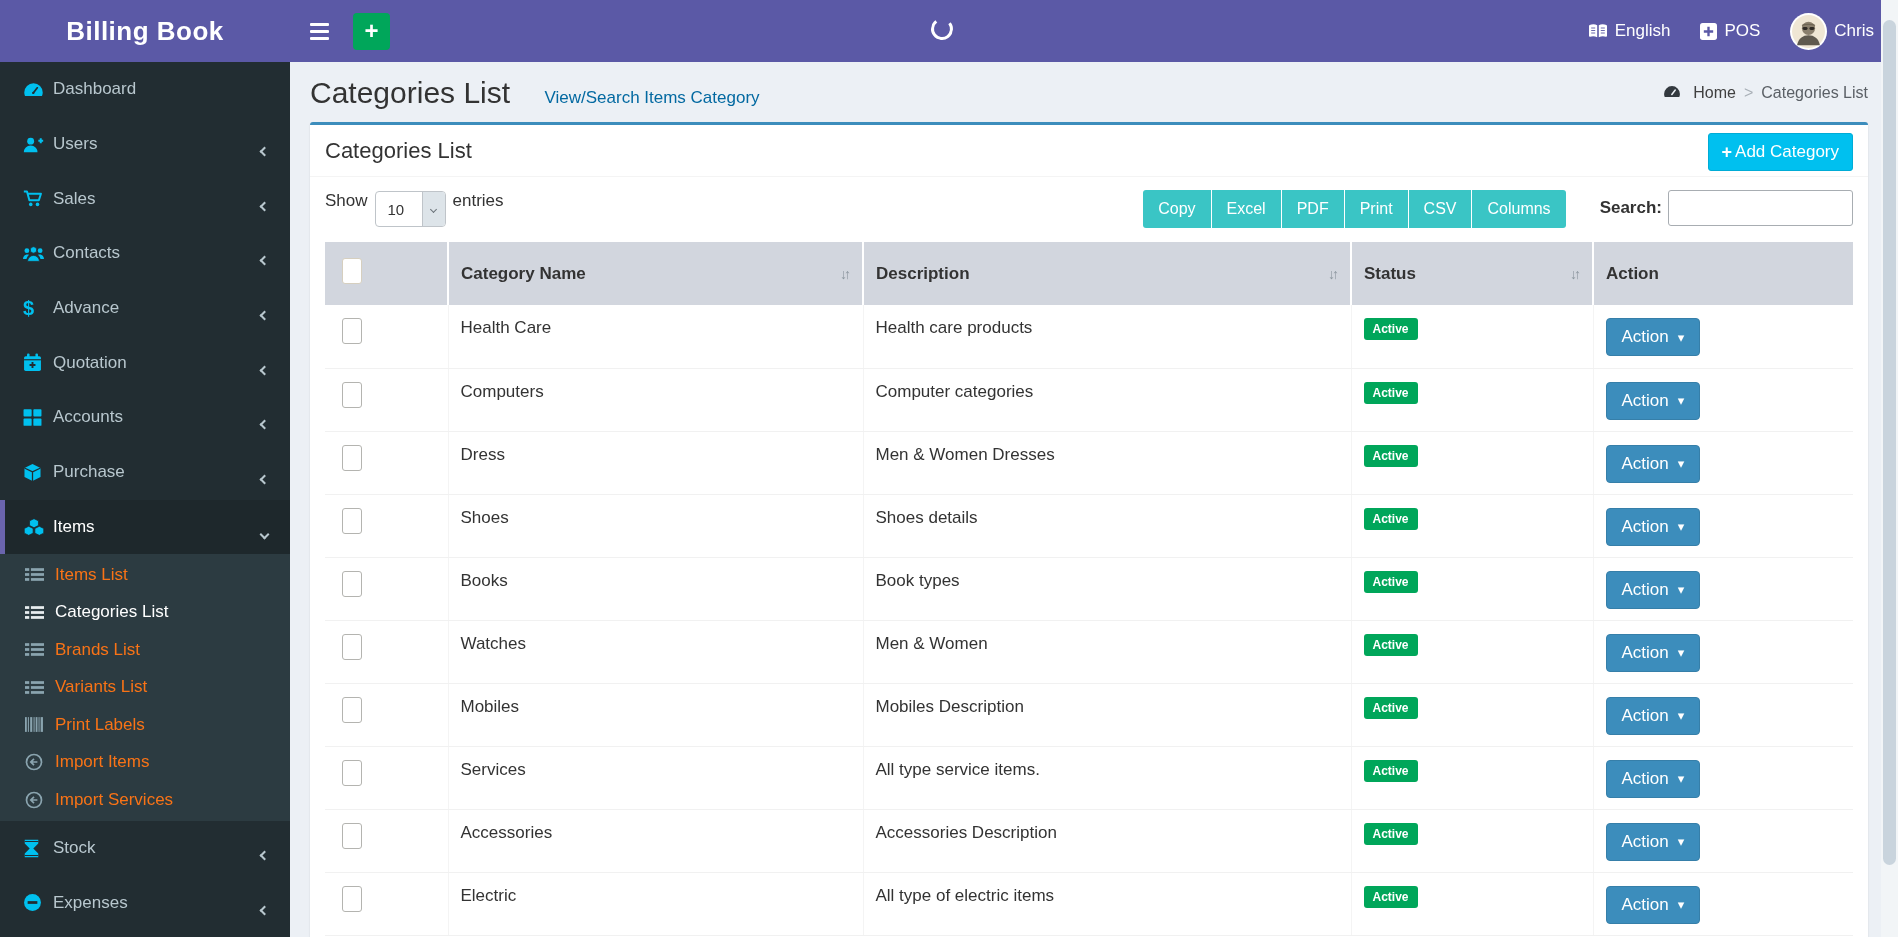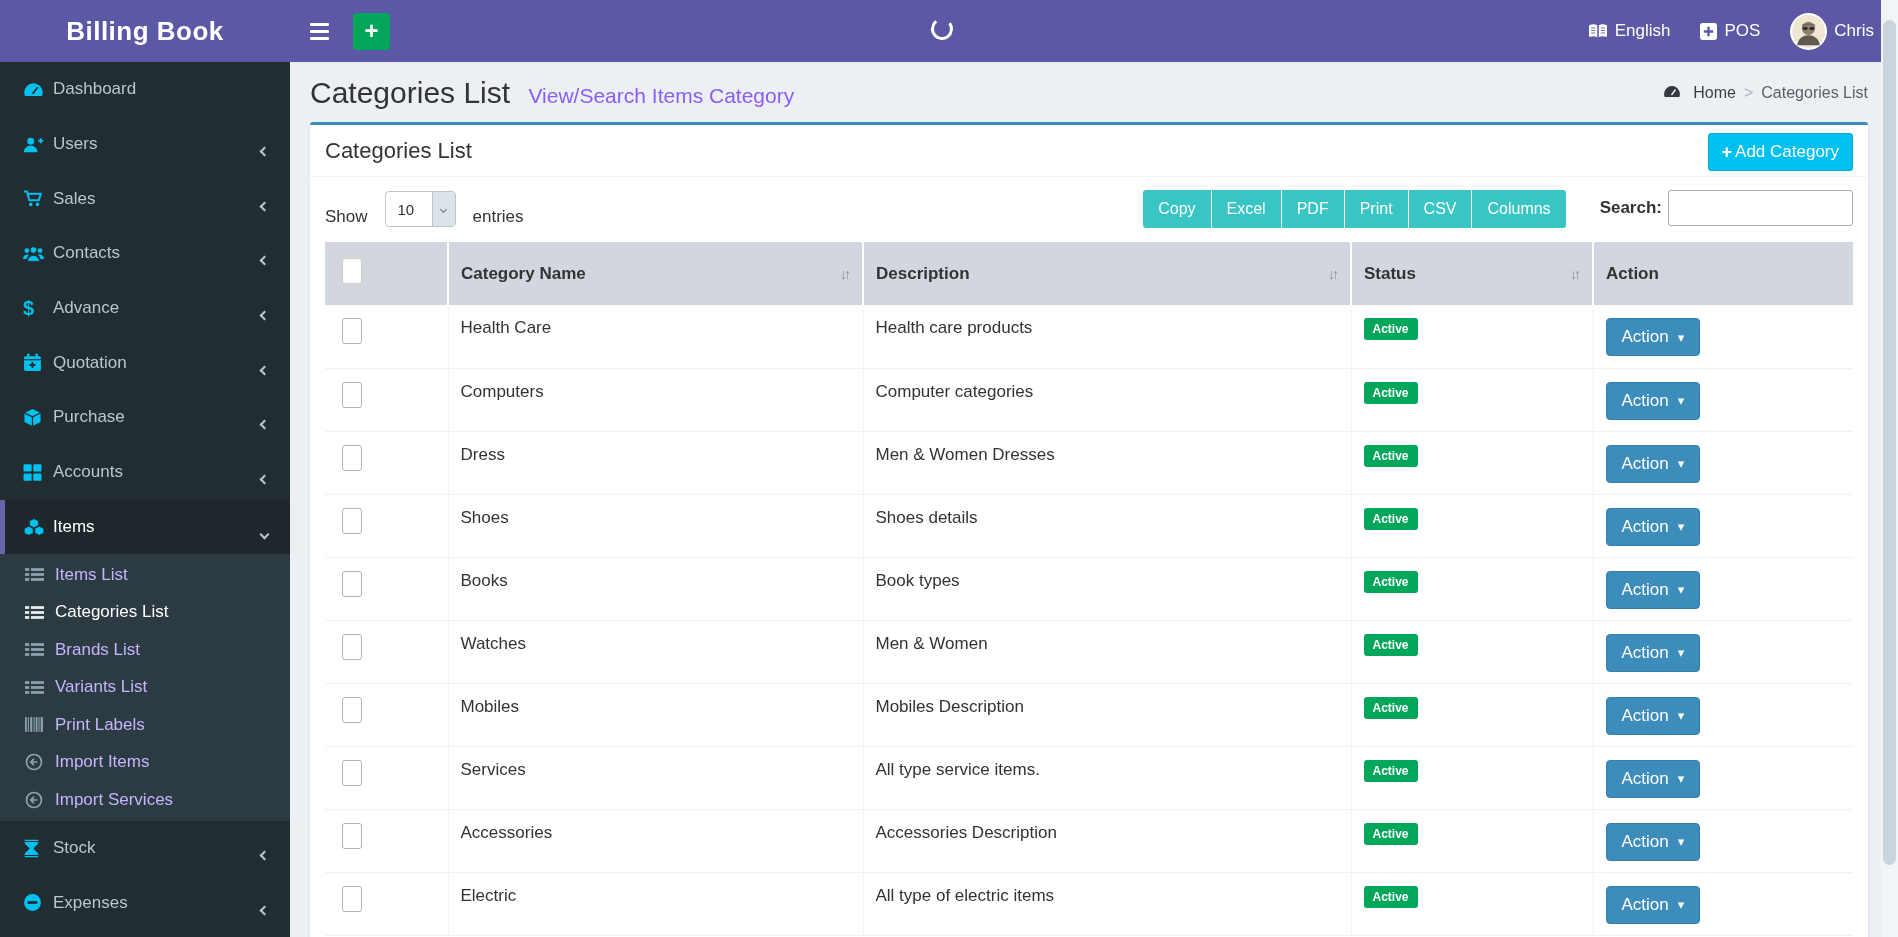--- a/index.html
+++ b/index.html
@@ -23,44 +23,44 @@
   .menu { list-style:none; }
   .menu > li { position:relative; height:54.7px; display:flex; align-items:center; padding-left:23px; cursor:pointer; color:#b8c7ce; font-size:17px; }
   .menu > li .icn { width:30px; display:inline-flex; align-items:center; color:#00c0ef; flex-shrink:0; }
   .menu > li .lbl { flex:1; }
   .menu > li .chev-box { position:absolute; right:22px; top:50%; margin-top:-4px; color:#b8c7ce; }
   .menu > li.active { background:#1e282c; color:#fff; border-left:5px solid #6a64ad; padding-left:18px; }
   .chev { display:inline-block; width:7px; height:7px; border-style:solid; border-color:currentColor; border-width:2px 2px 0 0; }
   .chev.left { transform:rotate(-135deg); }
   .chev.down { transform:rotate(135deg); }
   .submenu { list-style:none; background:#2c3b41; padding:2px 0; }
-  .submenu li { height:37.5px; display:flex; align-items:center; padding-left:25px; color:#c4b5fd; font-size:17px; cursor:pointer; }
+  .submenu li { height:37.5px; display:flex; align-items:center; padding-left:25px; color:#f97316; font-size:17px; cursor:pointer; }
   .submenu li .icn { width:30px; display:inline-flex; align-items:center; color:#8aa4af; flex-shrink:0; }
   .submenu li.active { color:#fff; }
   .submenu li.active .icn { color:#e8edef; }
   .dollar { font-size:20px; font-weight:bold; color:#00c0ef; line-height:1; }
 
   
   .content { position:absolute; left:290px; top:62px; width:1608px; height:875px; background:#ecf0f5; overflow:hidden; }
   .content-header { display:flex; justify-content:space-between; align-items:center; padding:14px 30px 12px 20px; }
   .page-title { font-size:30px; font-weight:normal; color:#333; }
-  .page-title small { font-size:21px; color:#8b5cf6; font-weight:normal; margin-left:10px; }
+  .page-title small { font-size:17px; color:#0369a1; font-weight:normal; margin-left:26px; }
   .breadcrumb { display:flex; align-items:center; gap:8px; font-size:16px; color:#444; }
   .bc-home { display:flex; gap:12px; cursor:pointer; color:#404040; }
   .bc-sep { color:#a9b0b7; }
   .bc-current { color:#5b6066; }
 
   .box { margin:0 30px 0 20px; background:#fff; border-top:3px solid #3c8dbc; border-radius:3px; box-shadow:0 1px 2px rgba(0,0,0,.12); height:880px; position:relative; }
   .box-header { position:relative; padding:13px 15px 12px; border-bottom:1px solid #f4f4f4; }
   .box-title { font-size:22px; font-weight:normal; color:#333; }
   .add-category { position:absolute; right:15px; top:8px; background:#00c0ef; border:1px solid #00acd6; color:#fff; font-size:17px; padding:8px 13px; border-radius:3px; cursor:pointer; display:flex; align-items:center; gap:3px; }
   .add-category .plus { font-weight:bold; font-size:18px; line-height:1; }
 
   .toolbar { display:flex; justify-content:space-between; align-items:center; padding:13px 15px 12px; }
-  .show-entries { display:flex; align-items:flex-end; gap:17px; font-size:17px; color:#333; }
+  .show-entries { display:flex; align-items:flex-start; gap:7px; font-size:17px; color:#333; }
   .select { display:flex; align-items:stretch; height:36px; border:1px solid #bfc4c9; border-radius:4px; background:#fff; cursor:pointer; overflow:hidden; }
   .sel-val { width:46px; display:flex; align-items:center; padding-left:12px; font-size:15px; }
   .sel-arrow { width:23px; background:#dde4e9; border-left:1px solid #bfc4c9; display:flex; align-items:center; justify-content:center; color:#6b7379; }
   .sel-arrow .chev { width:5px; height:5px; border-width:1.5px 1.5px 0 0; }
   .right-tools { display:flex; align-items:flex-start; gap:34px; }
   .btn-group { display:flex; }
   .btn-group button { background:#3ac5c5; border:none; border-right:1px solid #fff; color:#fff; font-size:16px; padding:10px 15px; cursor:pointer; font-family:inherit; }
   .btn-group button:first-child { border-radius:3px 0 0 3px; }
   .btn-group button:last-child { border-right:none; border-radius:0 3px 3px 0; }
   .search { display:flex; align-items:center; gap:6px; font-size:17px; font-weight:bold; color:#333; }
@@ -199,39 +199,39 @@
             <path d="M1 6.4h16" stroke="#222d32" stroke-width="1.1"></path>
             <path d="M9 8.6v5.6M6.2 11.4h5.6" stroke="#222d32" stroke-width="1.8"></path>
           </svg>
       </span>
       <span class="lbl">Quotation</span>
       <span class="chev-box"><i class="chev left"></i></span>
     </li>
     <li>
       <span class="icn">
         <svg width="19" height="19" viewBox="0 0 18 18">
-            <path d="M9 .9 16.6 4.7v8.6L9 17.1 1.4 13.3V4.7z" fill="currentColor"></path>
-            <path d="M1.4 4.7 9 8.4l7.6-3.7M9 8.4v8.7" fill="none" stroke="#222d32" stroke-width="1.2" stroke-linejoin="round"></path>
-          </svg>
-      </span>
-      <span class="lbl">Purchase</span>
-      <span class="chev-box"><i class="chev left"></i></span>
-    </li>
-    <li>
-      <span class="icn">
-        <svg width="19" height="19" viewBox="0 0 18 18">
             <g fill="currentColor">
               <rect x=".5" y="1.2" width="7.7" height="6.8" rx=".8"></rect>
               <rect x="9.8" y="1.2" width="7.7" height="6.8" rx=".8"></rect>
               <rect x=".5" y="10" width="7.7" height="6.8" rx=".8"></rect>
               <rect x="9.8" y="10" width="7.7" height="6.8" rx=".8"></rect>
             </g>
           </svg>
       </span>
       <span class="lbl">Accounts</span>
+      <span class="chev-box"><i class="chev left"></i></span>
+    </li>
+    <li>
+      <span class="icn">
+        <svg width="19" height="19" viewBox="0 0 18 18">
+            <path d="M9 .9 16.6 4.7v8.6L9 17.1 1.4 13.3V4.7z" fill="currentColor"></path>
+            <path d="M1.4 4.7 9 8.4l7.6-3.7M9 8.4v8.7" fill="none" stroke="#222d32" stroke-width="1.2" stroke-linejoin="round"></path>
+          </svg>
+      </span>
+      <span class="lbl">Purchase</span>
       <span class="chev-box"><i class="chev left"></i></span>
     </li>
     <li class="active">
       <span class="icn">
         <svg width="22" height="18" viewBox="0 0 20 17">
             <g fill="currentColor" stroke="#1e282c" stroke-width=".7">
               <path d="M10 .6l4.2 2.1v4.4L10 9.2 5.8 7.1V2.7z"></path>
               <path d="M5 7.8l4.2 2.1v4.4L5 16.4.8 14.3V9.9z"></path>
               <path d="M15 7.8l4.2 2.1v4.4L15 16.4l-4.2-2.1V9.9z"></path>
             </g>

